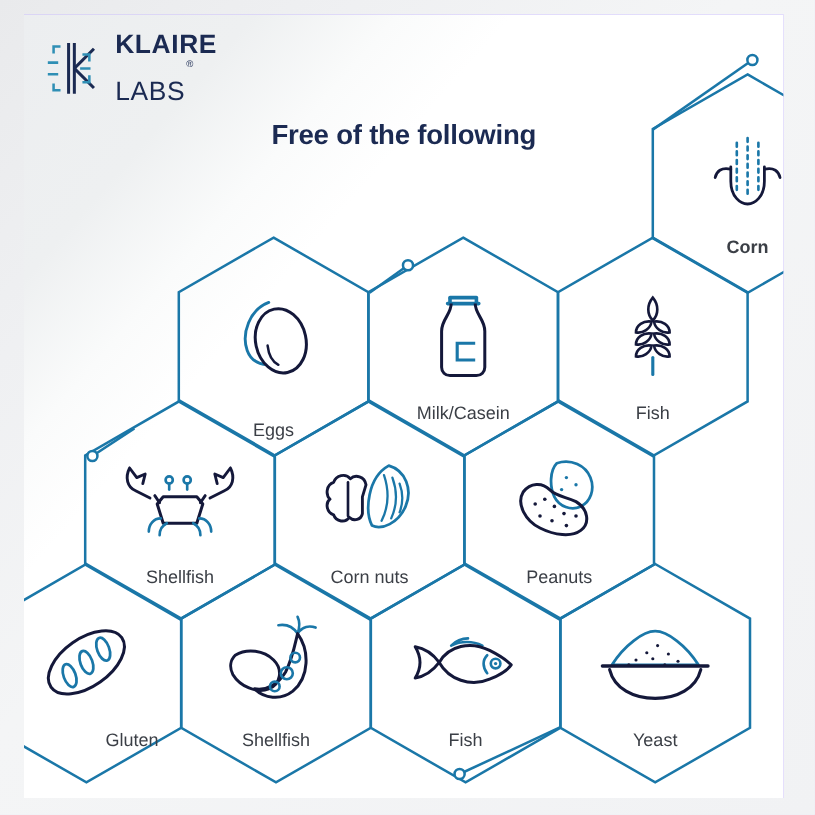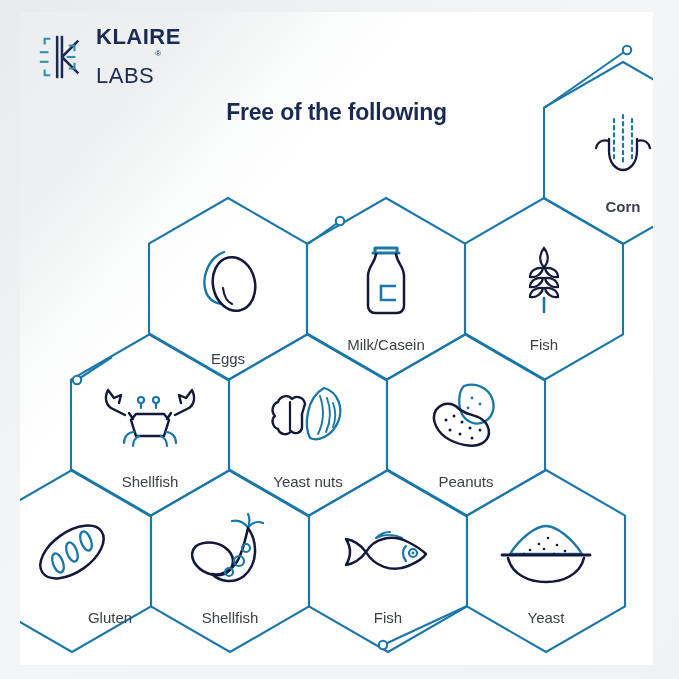--- a/index.html
+++ b/index.html
@@ -281,21 +281,21 @@
 
       </g>
     </svg>
 
     <div id="label-layer">
         <div class="cell-label" style="left: 603px; top: 186px; font-weight: bold;">Corn</div>
         <div class="cell-label" style="left: 208px; top: 324px; margin-top: 14px;">Eggs</div>
         <div class="cell-label" style="left: 366px; top: 324px; text-align: center;">Milk/Casein</div>
         <div class="cell-label" style="left: 524px; top: 324px;">Fish</div>
         <div class="cell-label" style="left: 130px; top: 461px;">Shellfish</div>
-        <div class="cell-label" style="left: 288px; top: 461px;">Yeast nuts</div>
+        <div class="cell-label" style="left: 288px; top: 461px;">Corn nuts</div>
         <div class="cell-label" style="left: 446px; top: 461px;">Peanuts</div>
         <div class="cell-label" style="left: 52px; top: 597px; margin-left: 38px;">Gluten</div>
         <div class="cell-label" style="left: 210px; top: 597px;">Shellfish</div>
         <div class="cell-label" style="left: 368px; top: 597px;">Fish</div>
         <div class="cell-label" style="left: 526px; top: 597px;">Yeast</div>
       </div>
 
   </div>
 </div>
 

